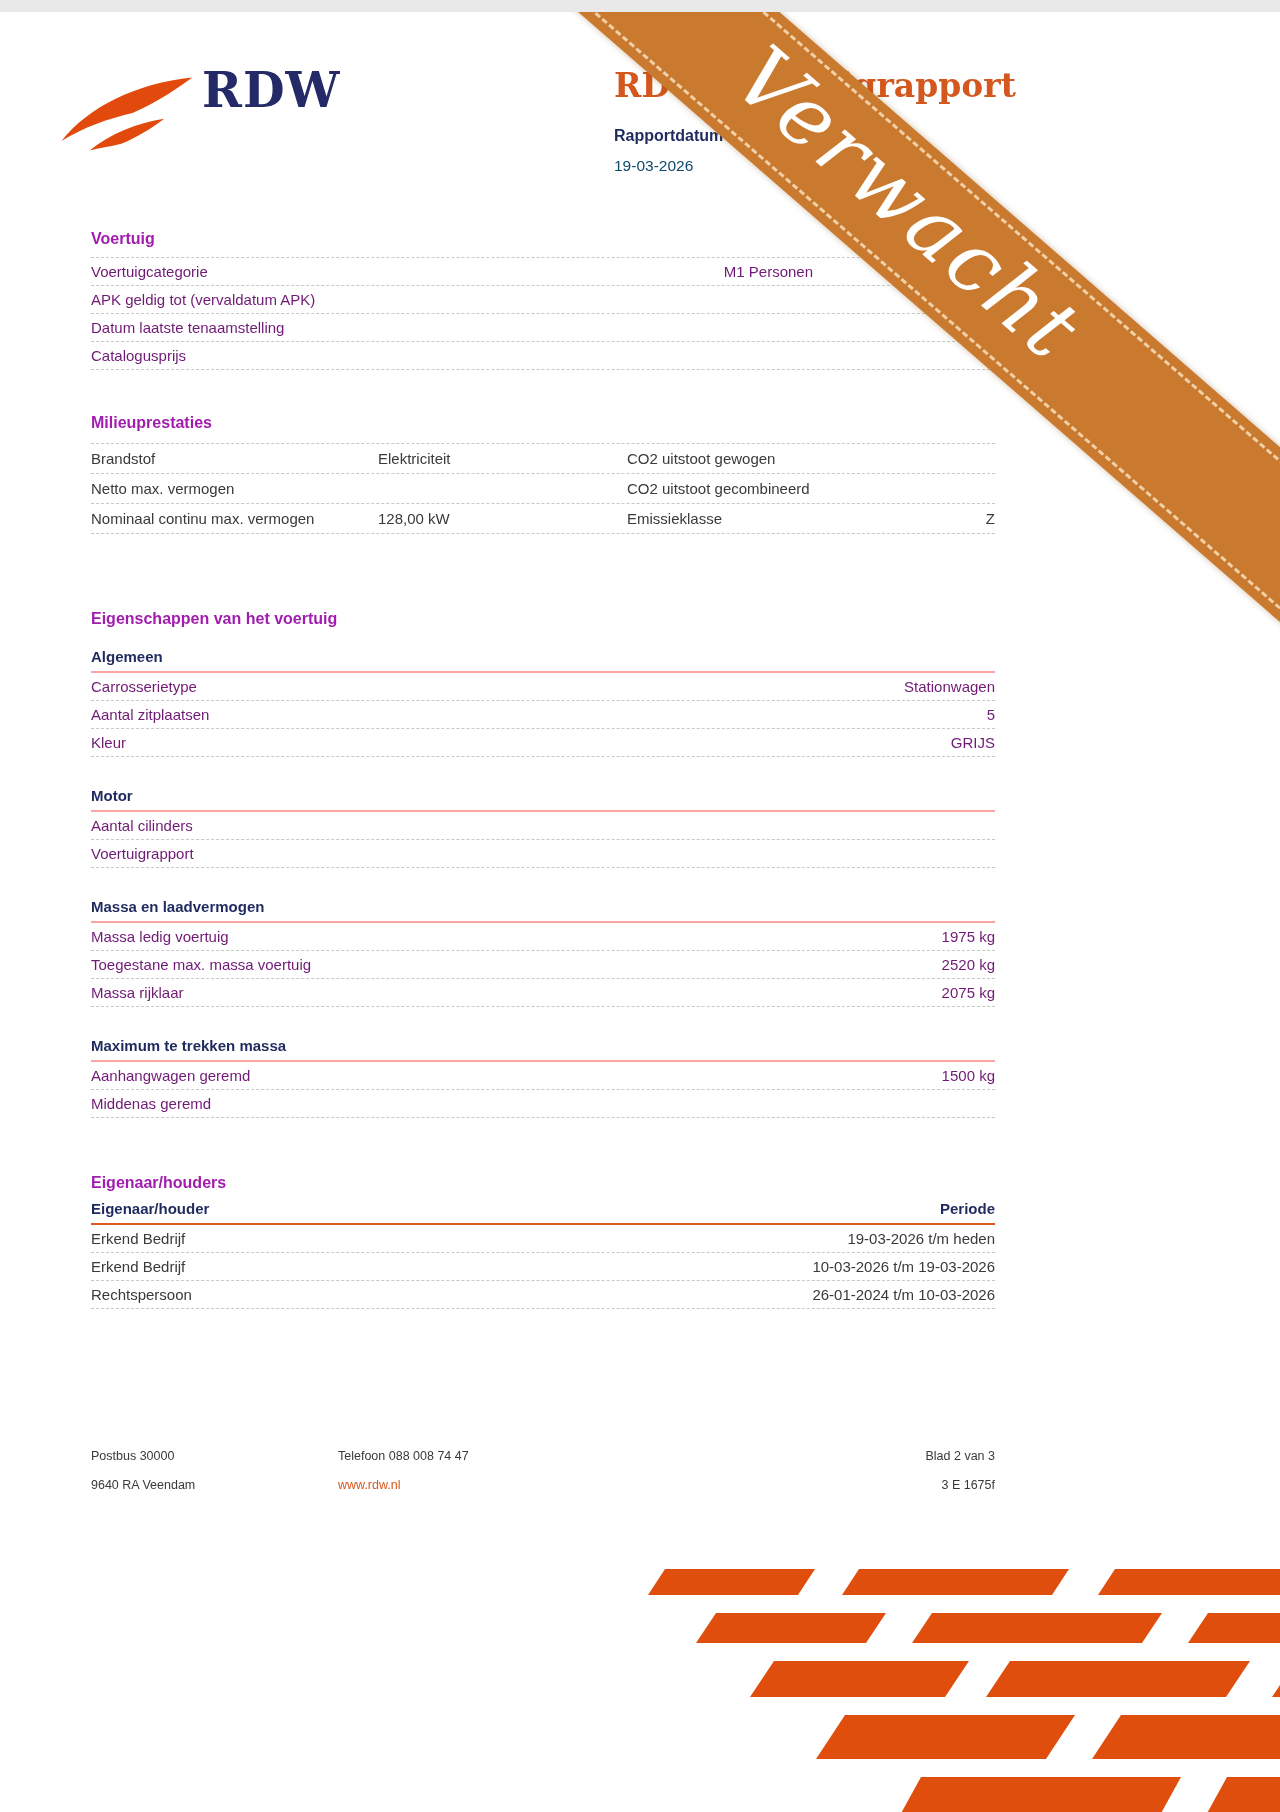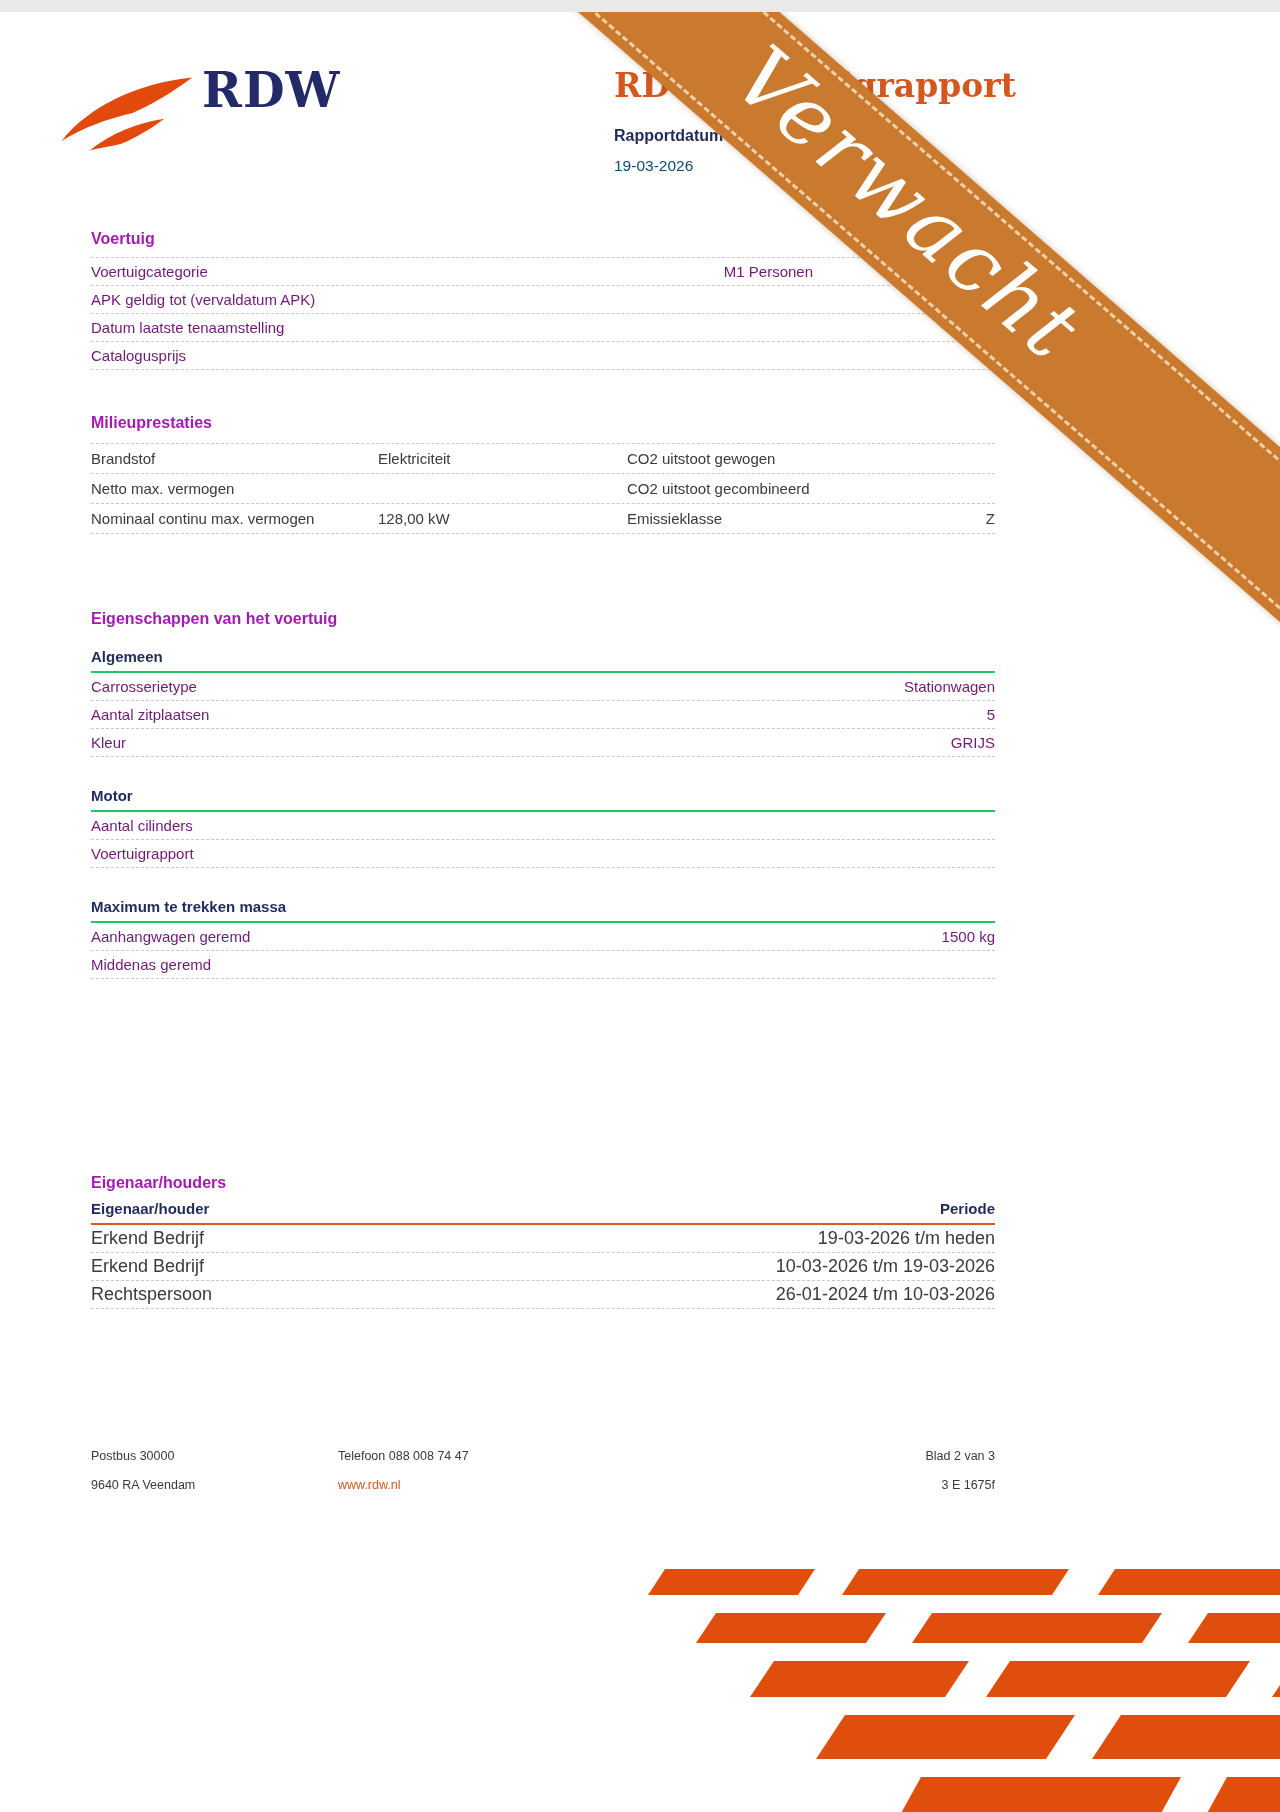--- a/index.html
+++ b/index.html
@@ -72,34 +72,34 @@
     border-bottom:1px dashed #c8c8c8; font-size:15px;
   }
   .mrow .c4 { text-align:right; }
 
   
   .sec-eigenschappen { top:598px; }
   .sec-eigenschappen .section-heading { margin-bottom:20px; }
   .subsection + .subsection { margin-top:30px; }
   .sub-heading {
     margin:0; font-size:15px; font-weight:bold; color:#1f2a5e;
-    padding-bottom:6px; border-bottom:2px solid #22c55e;
+    padding-bottom:6px; border-bottom:2px solid #fca5a5;
   }
 
   
   .sec-eigenaar { top:1162px; }
   .sec-eigenaar .section-heading { margin-bottom:8px; }
   .tbl-header {
     display:flex; justify-content:space-between;
     font-size:15px; font-weight:bold; color:#1f2a5e;
     padding-bottom:6px; border-bottom:2px solid #dc5a1e;
   }
   .orow {
     display:flex; justify-content:space-between; align-items:center;
-    height:27px; border-bottom:1px dashed #c8c8c8; font-size:18px;
+    height:27px; border-bottom:1px dashed #c8c8c8; font-size:15px;
   }
 
   
   .footer { position:absolute; top:1437px; left:91px; width:904px; font-size:12.5px; color:#3a3a3a; }
   .footer-grid { display:flex; }
   .fcol1 { flex:0 0 247px; }
   .fcol2 { flex:1; }
   .fcol3 { flex:0 0 200px; text-align:right; }
   .fline { line-height:15px; }
   .fline + .fline { margin-top:14px; }
@@ -193,20 +193,35 @@
       <div class="row">
         <span class="lbl">Aantal cilinders</span>
         <span class="val-r"></span>
       </div>
       <div class="row">
         <span class="lbl">Voertuigrapport</span>
         <span class="val-r"></span>
       </div>
     </div>
 
+    <div class="subsection">
+      <h3 class="sub-heading">Massa en laadvermogen</h3>
+      <div class="row">
+        <span class="lbl">Massa ledig voertuig</span>
+        <span class="val-r">1975 kg</span>
+      </div>
+      <div class="row">
+        <span class="lbl">Toegestane max. massa voertuig</span>
+        <span class="val-r">2520 kg</span>
+      </div>
+      <div class="row">
+        <span class="lbl">Massa rijklaar</span>
+        <span class="val-r">2075 kg</span>
+      </div>
+    </div>
 
     <div class="subsection">
       <h3 class="sub-heading">Maximum te trekken massa</h3>
       <div class="row">
         <span class="lbl">Aanhangwagen geremd</span>
         <span class="val-r">1500 kg</span>
       </div>
       <div class="row">
         <span class="lbl">Middenas geremd</span>
         <span class="val-r"></span>

